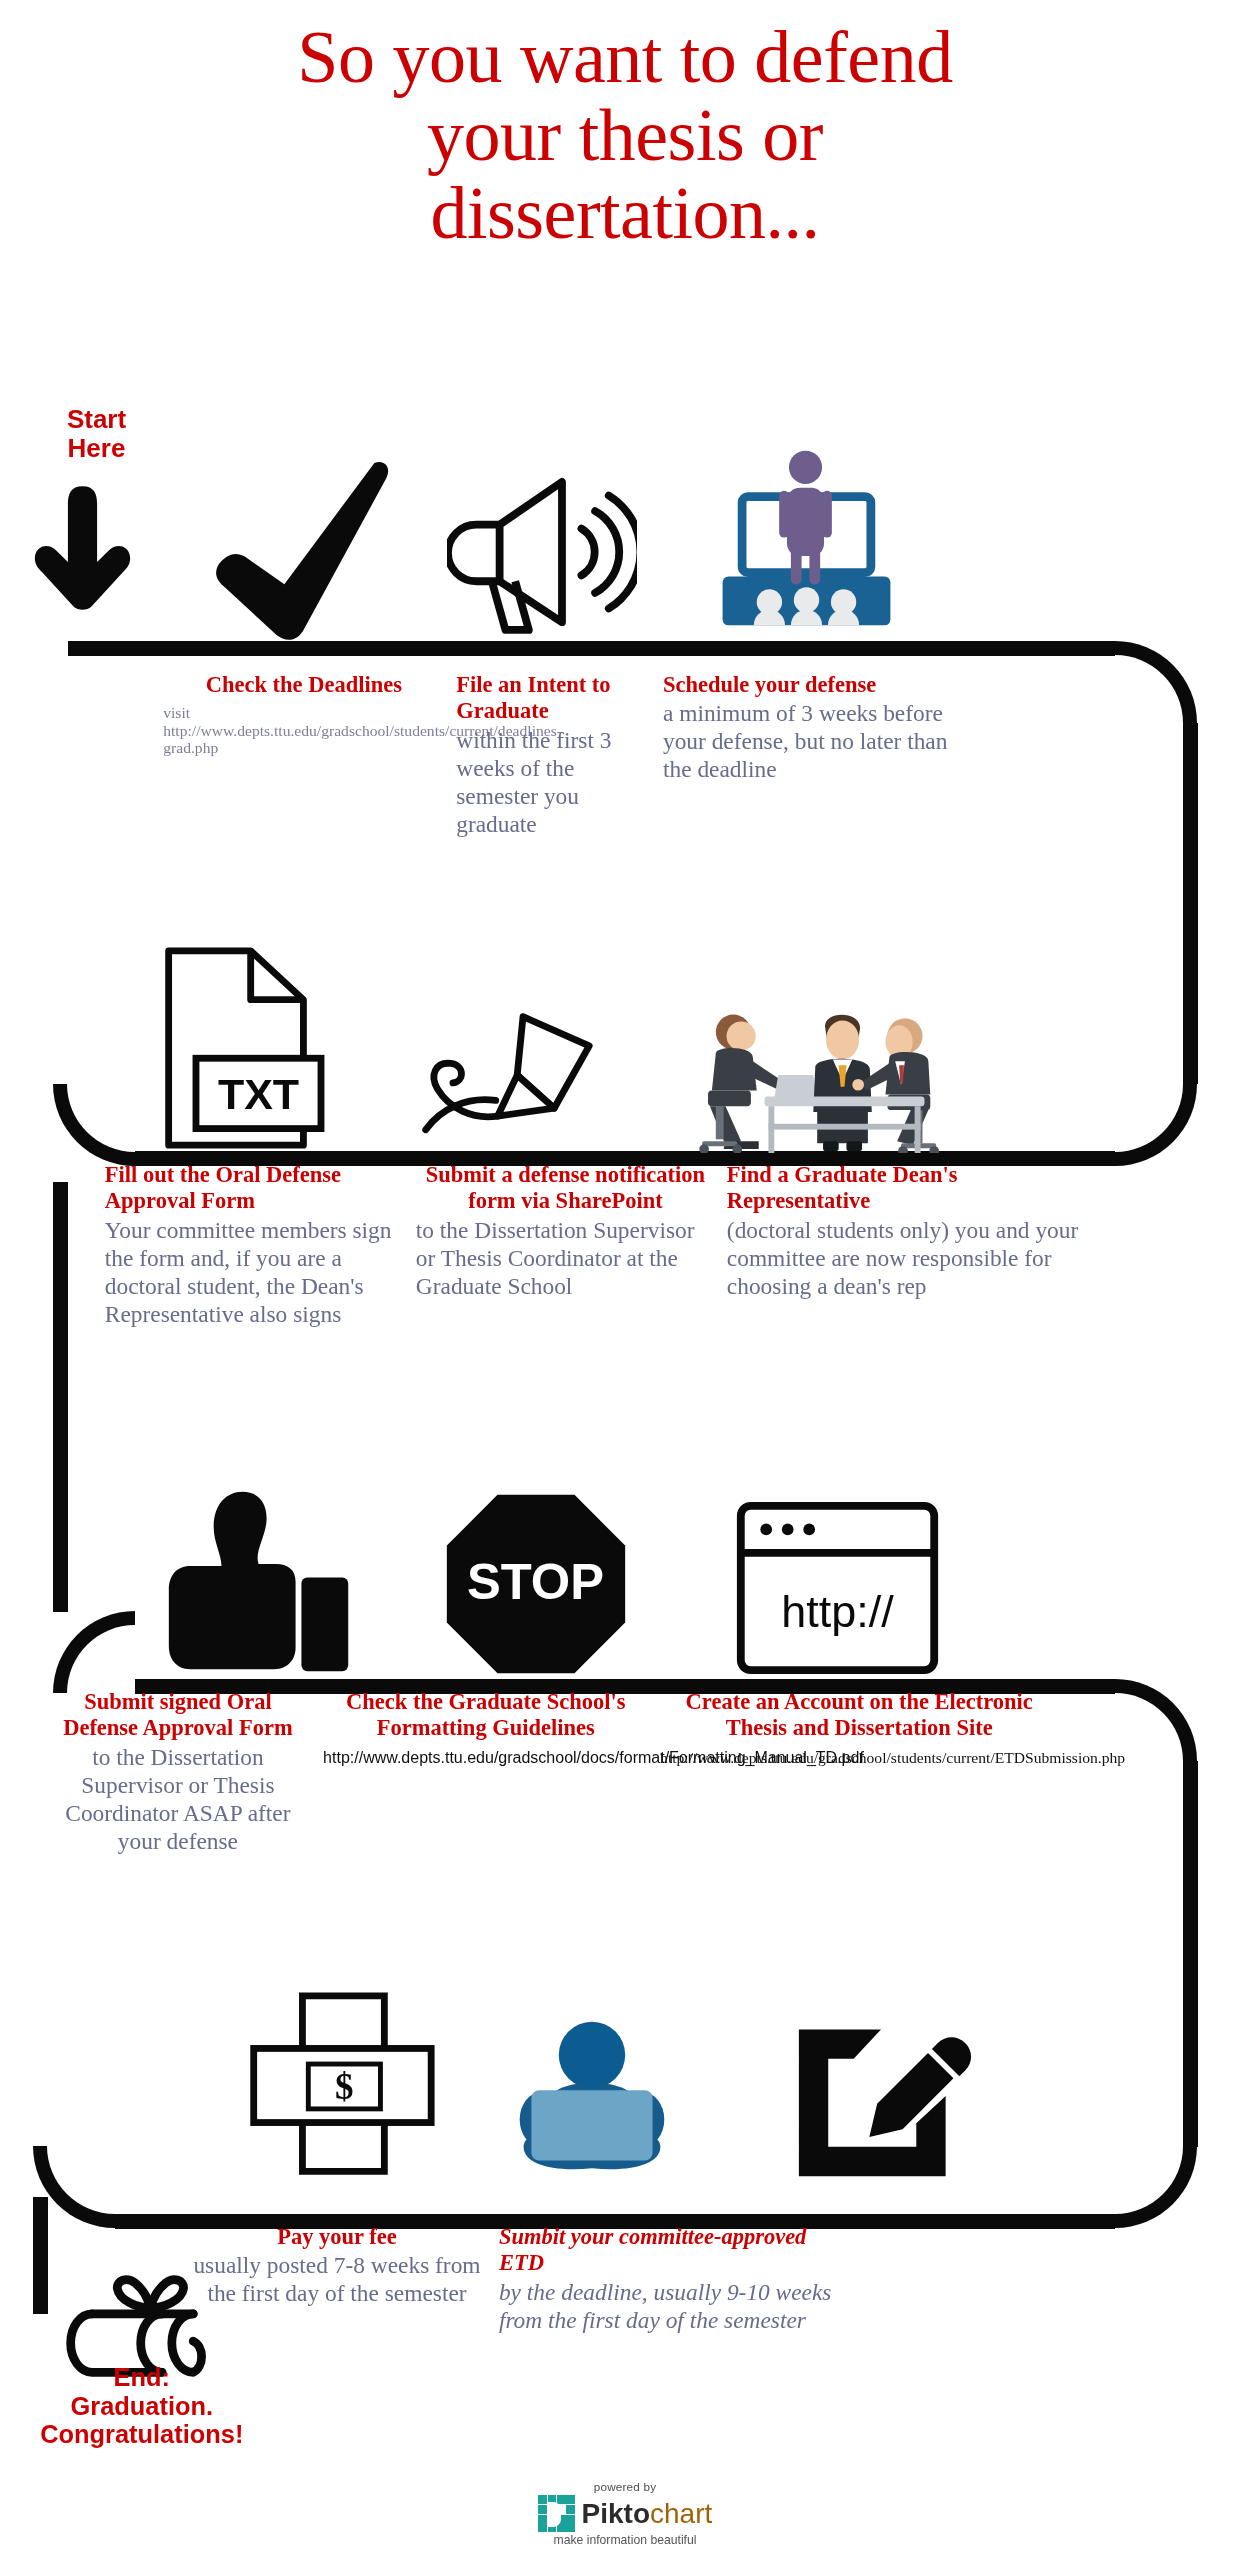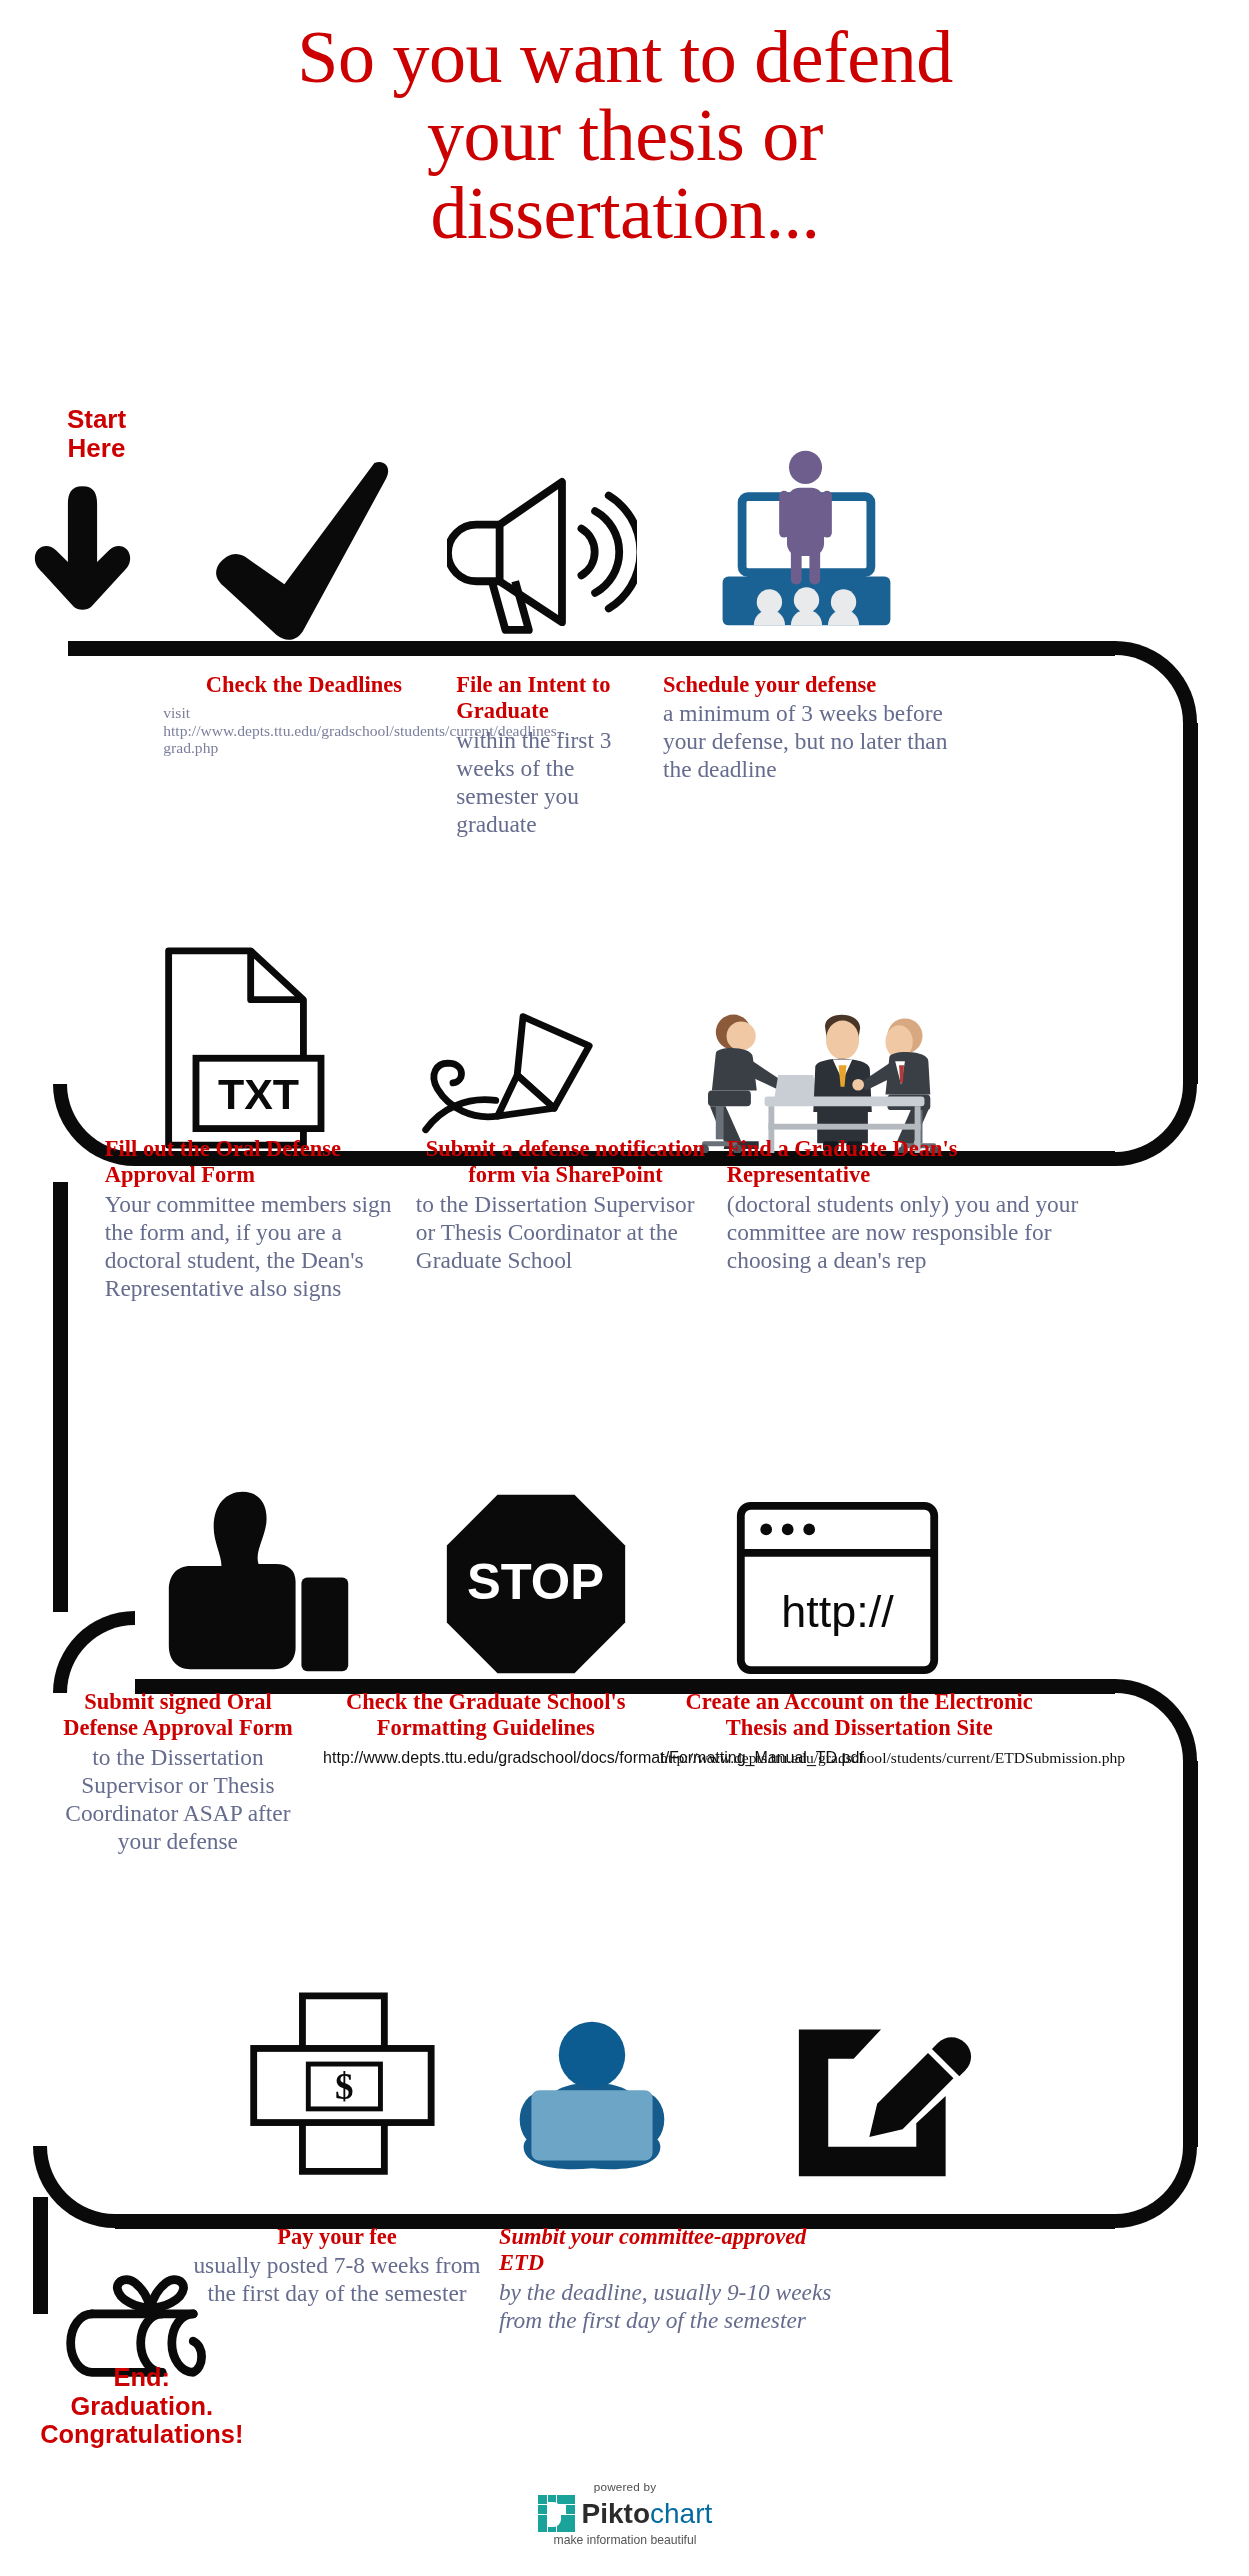--- a/index.html
+++ b/index.html
@@ -119,21 +119,21 @@
     font-size: 11.7px; color: #4d4d4d; margin-bottom: 2px; letter-spacing: 0.2px; text-align: center;
   }
   .pk-logo-row { display: flex; align-items: center; gap: 6.8px; }
   .pk-mark { width: 37px; height: 37px; position: relative; }
   .pk-sq { position: absolute; width: 8.8px; height: 8.8px; background: #1aa39a; }
   .pk-word {
     font-family: "Liberation Sans", sans-serif;
     font-size: 28px; line-height: 1; color: #3b3b3b;
   }
   .pk-word b { font-weight: bold; color: #2b2b2b; }
-  .pk-word i { font-style: normal; font-weight: 300; color: #0369a1; }
+  .pk-word i { font-style: normal; font-weight: 300; color: #a16207; }
   .pk-tag {
     font-family: "Liberation Sans", sans-serif;
     font-size: 12.2px; color: #555; margin-top: 1px;
   }
 
   svg { display: block; }
 </style>
 </head>
 <body>
 
@@ -325,21 +325,21 @@
         <rect x="98" y="102" width="164" height="10" rx="3" fill="#c9ced4"></rect>
         <rect x="102" y="112" width="6" height="48" fill="#b3b9bf"></rect>
         <rect x="252" y="112" width="6" height="48" fill="#b3b9bf"></rect>
         <rect x="102" y="130" width="156" height="6" fill="#b3b9bf"></rect>
       </svg>
     </div>
 
     <div class="icon-cell" style="width:283px;"></div>
   </div>
 
-  <div class="text-row" style="top:1136px;">
+  <div class="text-row" style="top:1162px;">
     <div class="text-cell" style="width:105px;"></div>
 
     <div class="text-cell lft" style="width:332px;">
       <div class="hd">Fill out the Oral Defense Approval Form</div>
       <div class="bd">Your committee members sign the form and, if you are a doctoral student, the Dean's Representative also signs</div>
     </div>
 
     <div class="text-cell lft" style="width:332px;">
       <div class="hd ctr">Submit a defense notification form via SharePoint</div>
       <div class="bd">to the Dissertation Supervisor or Thesis Coordinator at the Graduate School</div>

